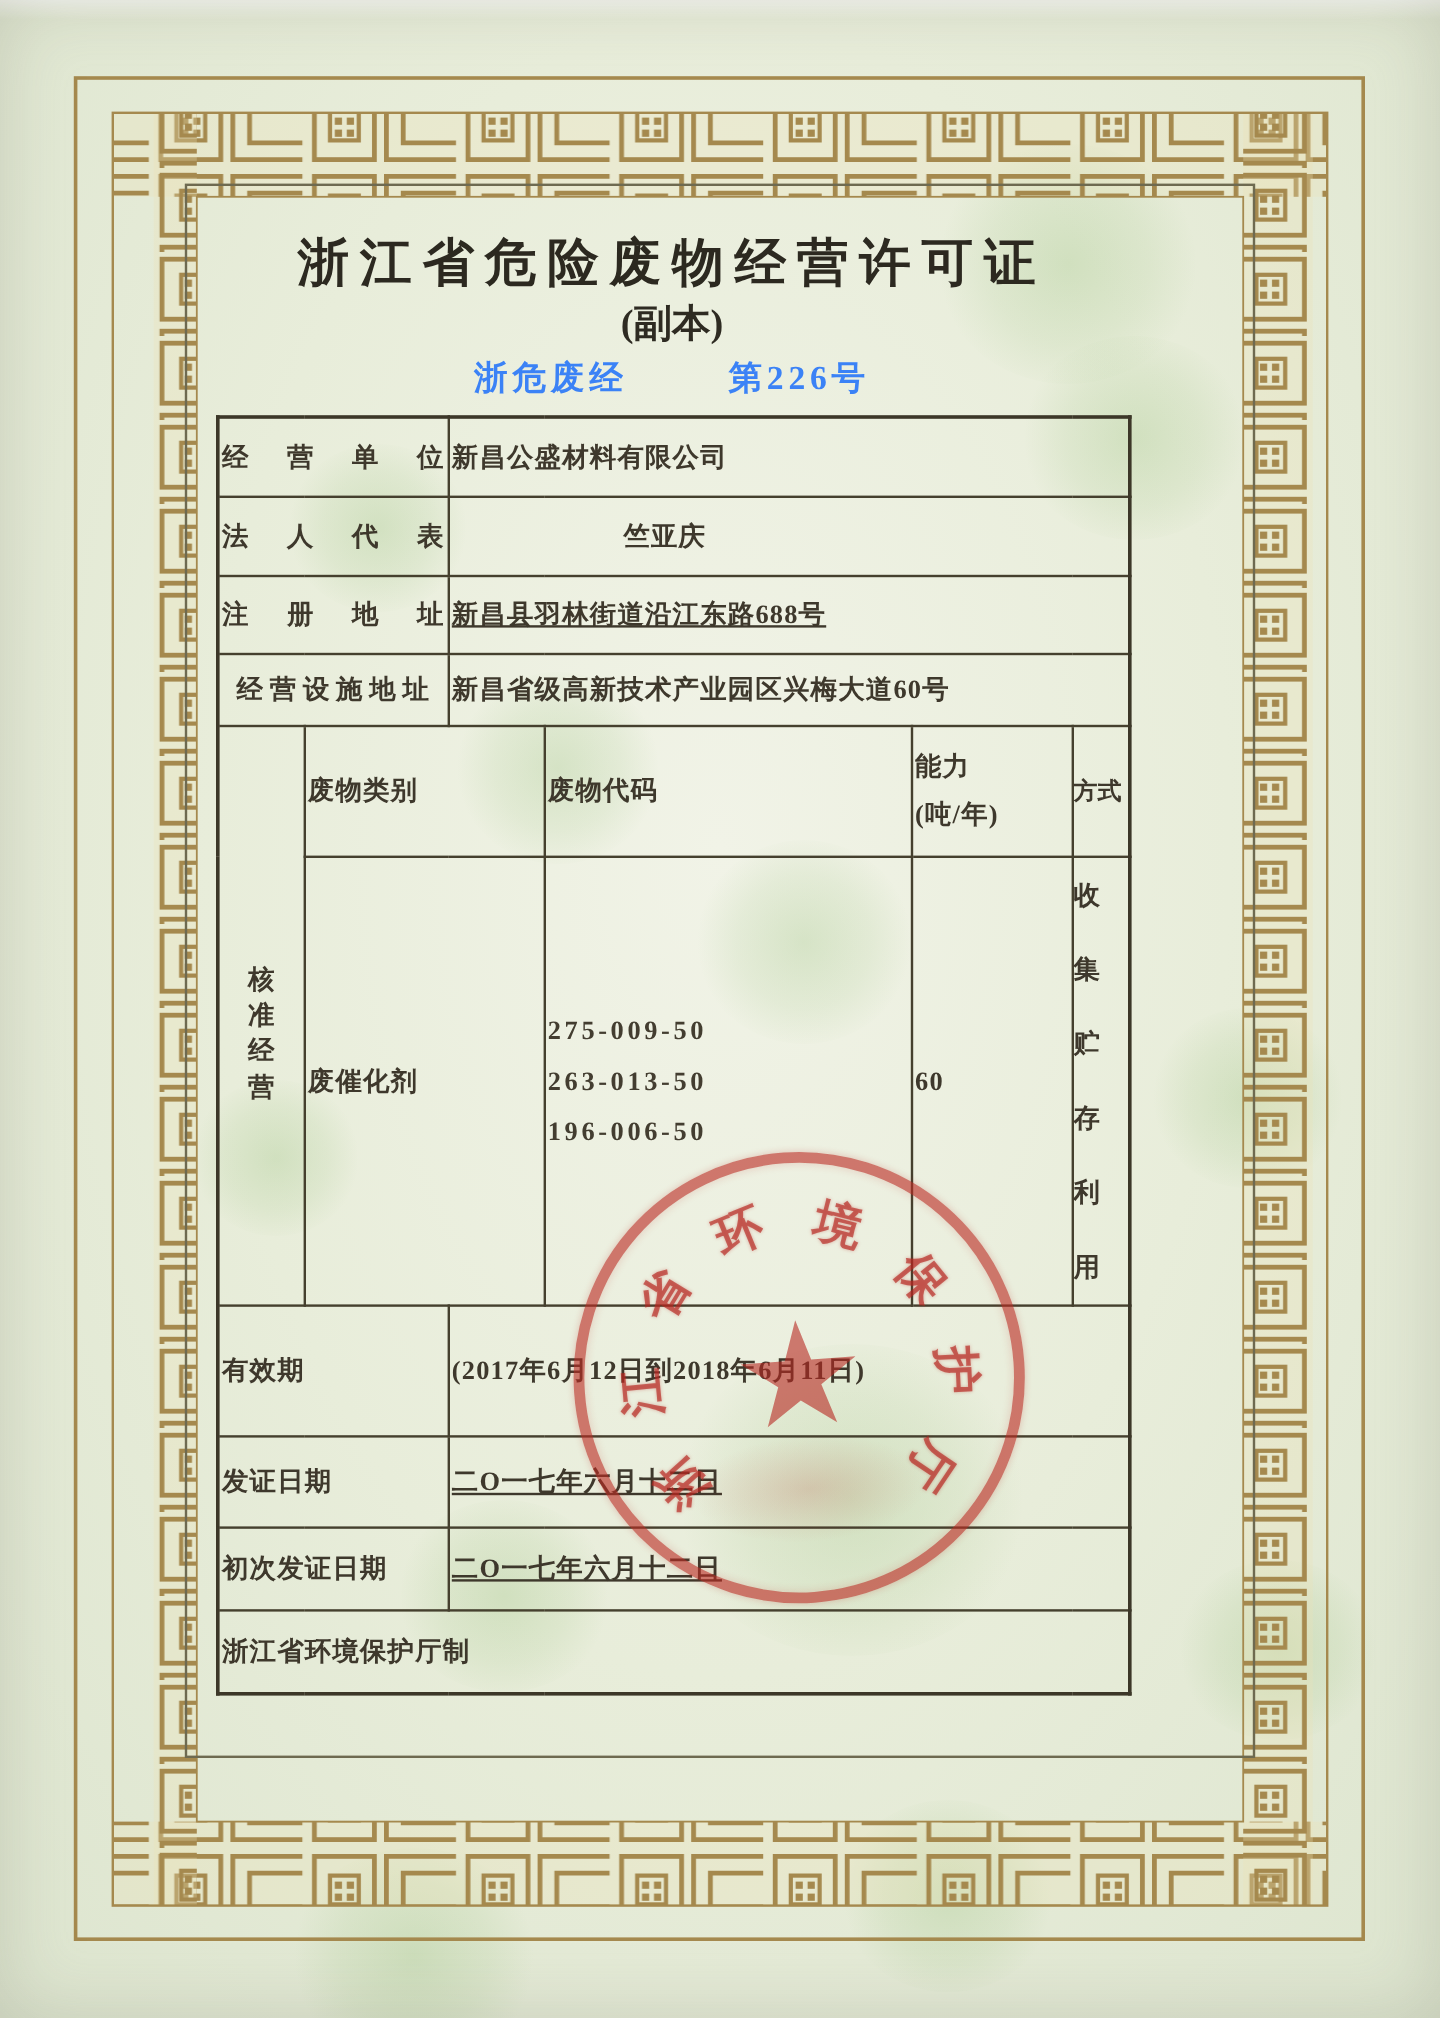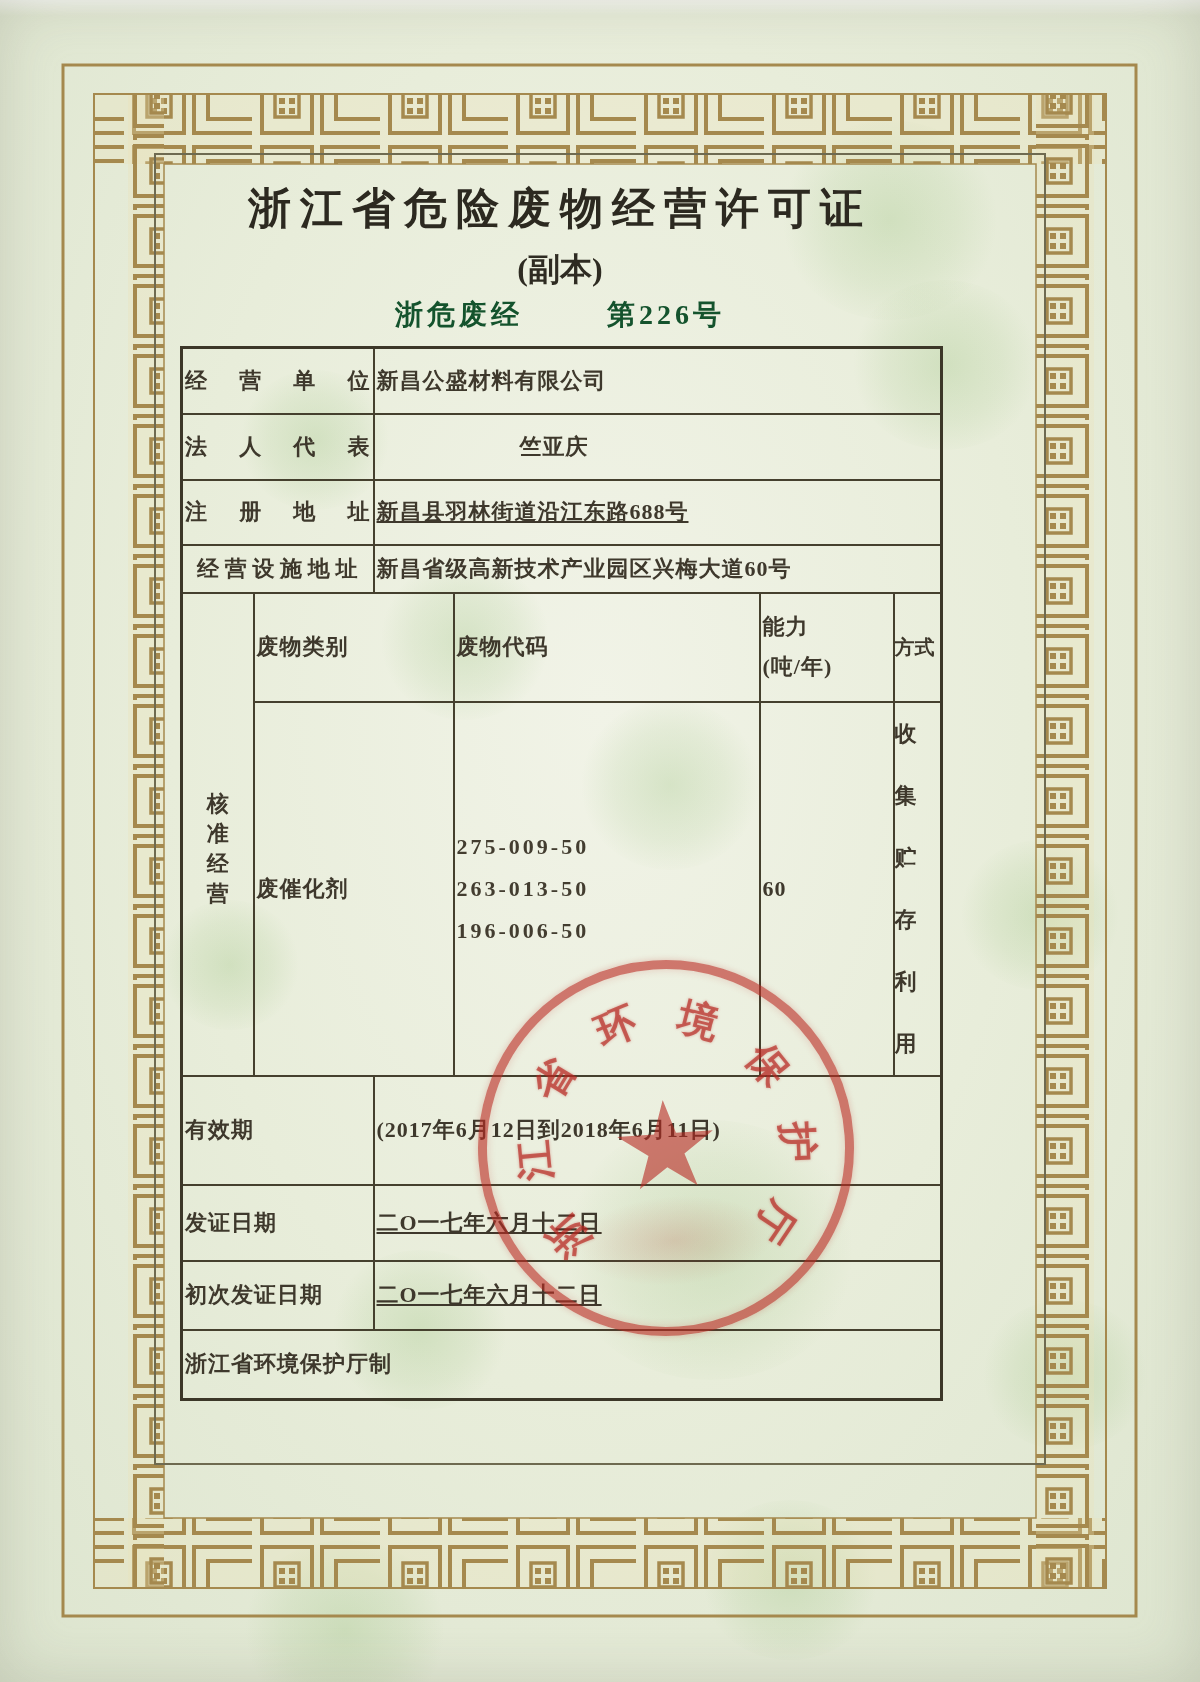--- a/index.html
+++ b/index.html
@@ -7,26 +7,26 @@
     width:1200px;height:1682px;position:relative;overflow:hidden;
     font-family:"Liberation Serif","DejaVu Serif",serif;
     background:radial-gradient(ellipse at 50% 42%, #f1f3e7 0%, #e8edda 50%, #dde5cf 100%);
   }
   .blob{position:absolute;border-radius:50%;pointer-events:none;
     background:radial-gradient(circle, rgba(141,186,112,0.26) 0%, rgba(141,186,112,0.12) 45%, rgba(141,186,112,0) 72%);}
   .edge-top{position:absolute;left:0;top:0;width:100%;height:16px;background:linear-gradient(#ffffffaa,#ffffff00);}
   .vignette{position:absolute;inset:0;box-shadow:inset 0 0 60px rgba(120,120,105,0.25);pointer-events:none;}
   svg.borderart{position:absolute;left:0;top:0;}
 
-  .title{position:absolute;left:180px;top:180px;width:760px;text-align:center;
+  .title{position:absolute;left:180px;top:190px;width:760px;text-align:center;
     font-size:43px;font-weight:700;letter-spacing:9px;color:#2c2920;}
   .subtitle{position:absolute;left:180px;top:248px;width:760px;text-align:center;
     font-size:32px;font-weight:700;color:#2e2b22;}
   .license-line{position:absolute;left:180px;top:296px;width:760px;display:flex;
-    justify-content:center;gap:84px;font-size:28px;font-weight:700;color:#14532d;letter-spacing:4px;}
+    justify-content:center;gap:84px;font-size:28px;font-weight:700;color:#3b82f6;letter-spacing:4px;}
 
   table.cert{position:absolute;left:180px;top:346px;width:760px;height:996px;
     border-collapse:collapse;table-layout:fixed;}
   table.cert td{border:2px solid #45402e;vertical-align:middle;text-align:left;
     color:#3e382c;font-size:22px;font-weight:600;letter-spacing:1px;padding:2px;}
   table.cert{border:3px solid #3c3728;}
   td.jlabel{text-align:justify;text-align-last:justify;padding:0 30px;}
   td.clabel{text-align:center;letter-spacing:2px;}
   td.vert-label{font-size:23px;letter-spacing:0;}
   .vert-inner{writing-mode:vertical-lr;letter-spacing:30px;margin:0 auto;font-weight:600;color:#3e382c;}
@@ -131,21 +131,21 @@
     <td colspan="4" class="shiftL160">新昌公盛材料有限公司</td>
   </tr>
   <tr style="height:66px">
     <td colspan="2" class="jlabel">法人代表</td>
     <td colspan="4" class="shiftR145">竺亚庆</td>
   </tr>
   <tr style="height:65px">
     <td colspan="2" class="jlabel">注册地址</td>
     <td colspan="4" class="shiftL190">新昌县羽林街道沿江东路688号</td>
   </tr>
-  <tr style="height:48px">
+  <tr style="height:60px">
     <td colspan="2" class="jlabel" style="padding:0 14px">经营设施地址</td>
     <td colspan="4" class="wide-val">新昌省级高新技术产业园区兴梅大道60号</td>
   </tr>
   <tr style="height:109px">
     <td rowspan="2" class="vert-label">
       <div class="vert-inner">核准经营</div>
     </td>
     <td colspan="2">废物类别</td>
     <td>废物代码</td>
     <td class="cap-head">

